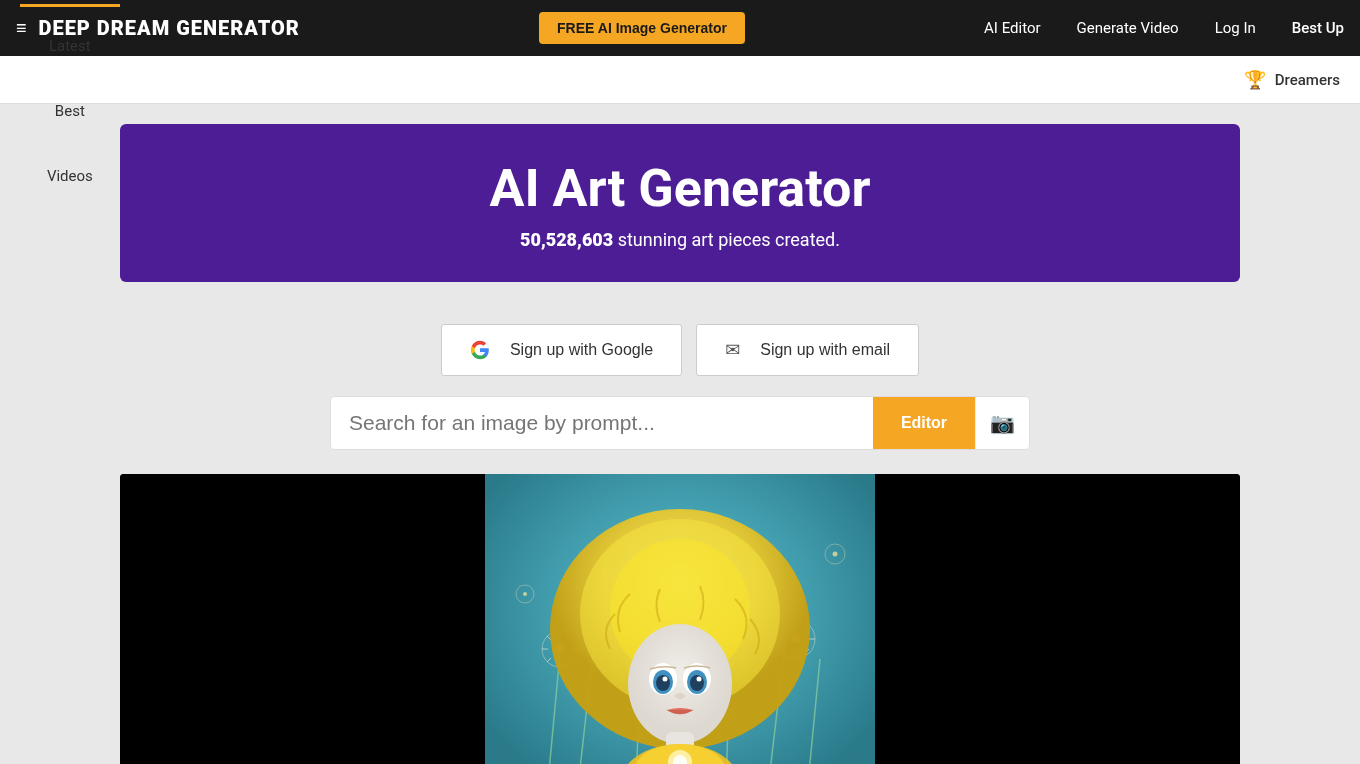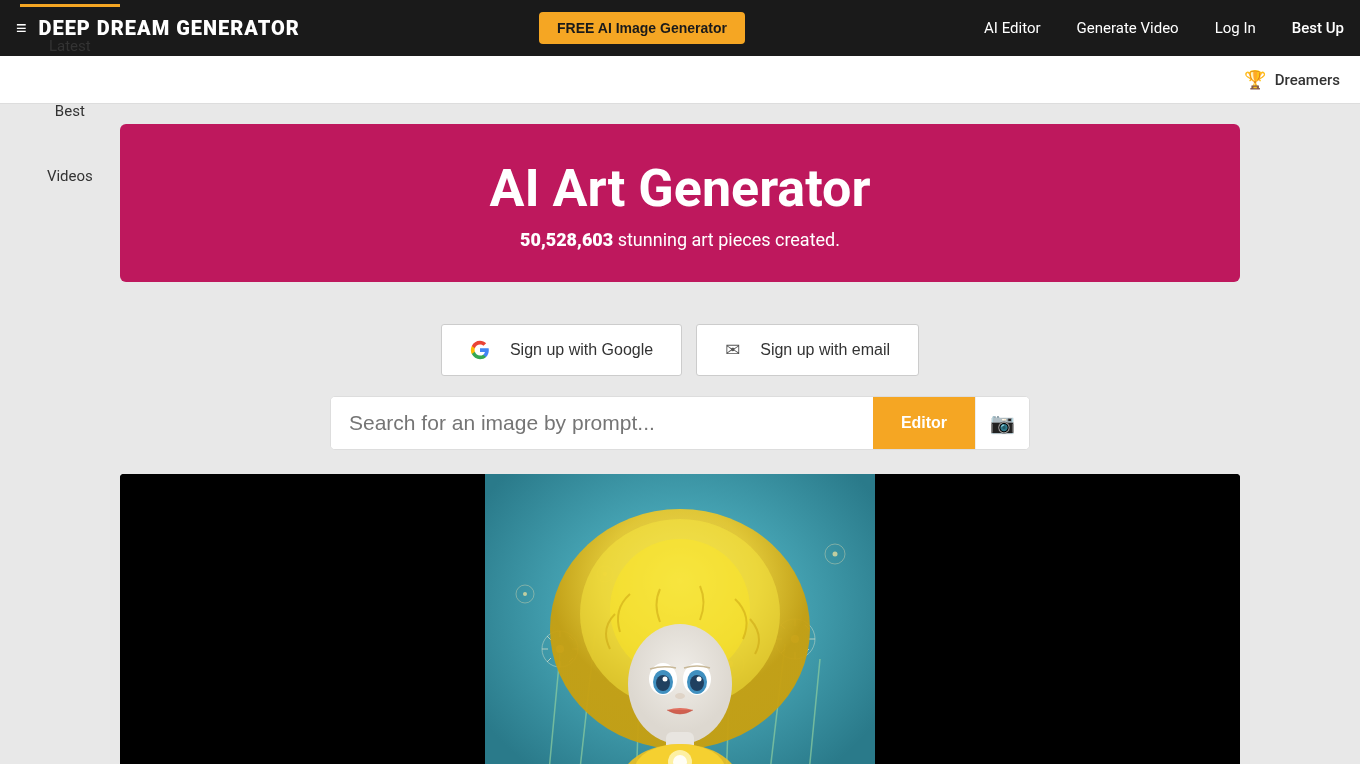--- a/index.html
+++ b/index.html
@@ -127,21 +127,21 @@
     }
 
     .dreamers-text {
       color: #333;
       font-size: 15px;
       font-weight: 500;
     }
 
     
     .hero-banner {
-      background: #be185d;
+      background: #4c1d95;
       margin: 20px auto;
       width: calc(100% - 60px);
       max-width: 1120px;
       border-radius: 6px;
       padding: 36px 20px 32px;
       text-align: center;
     }
 
     .hero-title {
       color: white;

